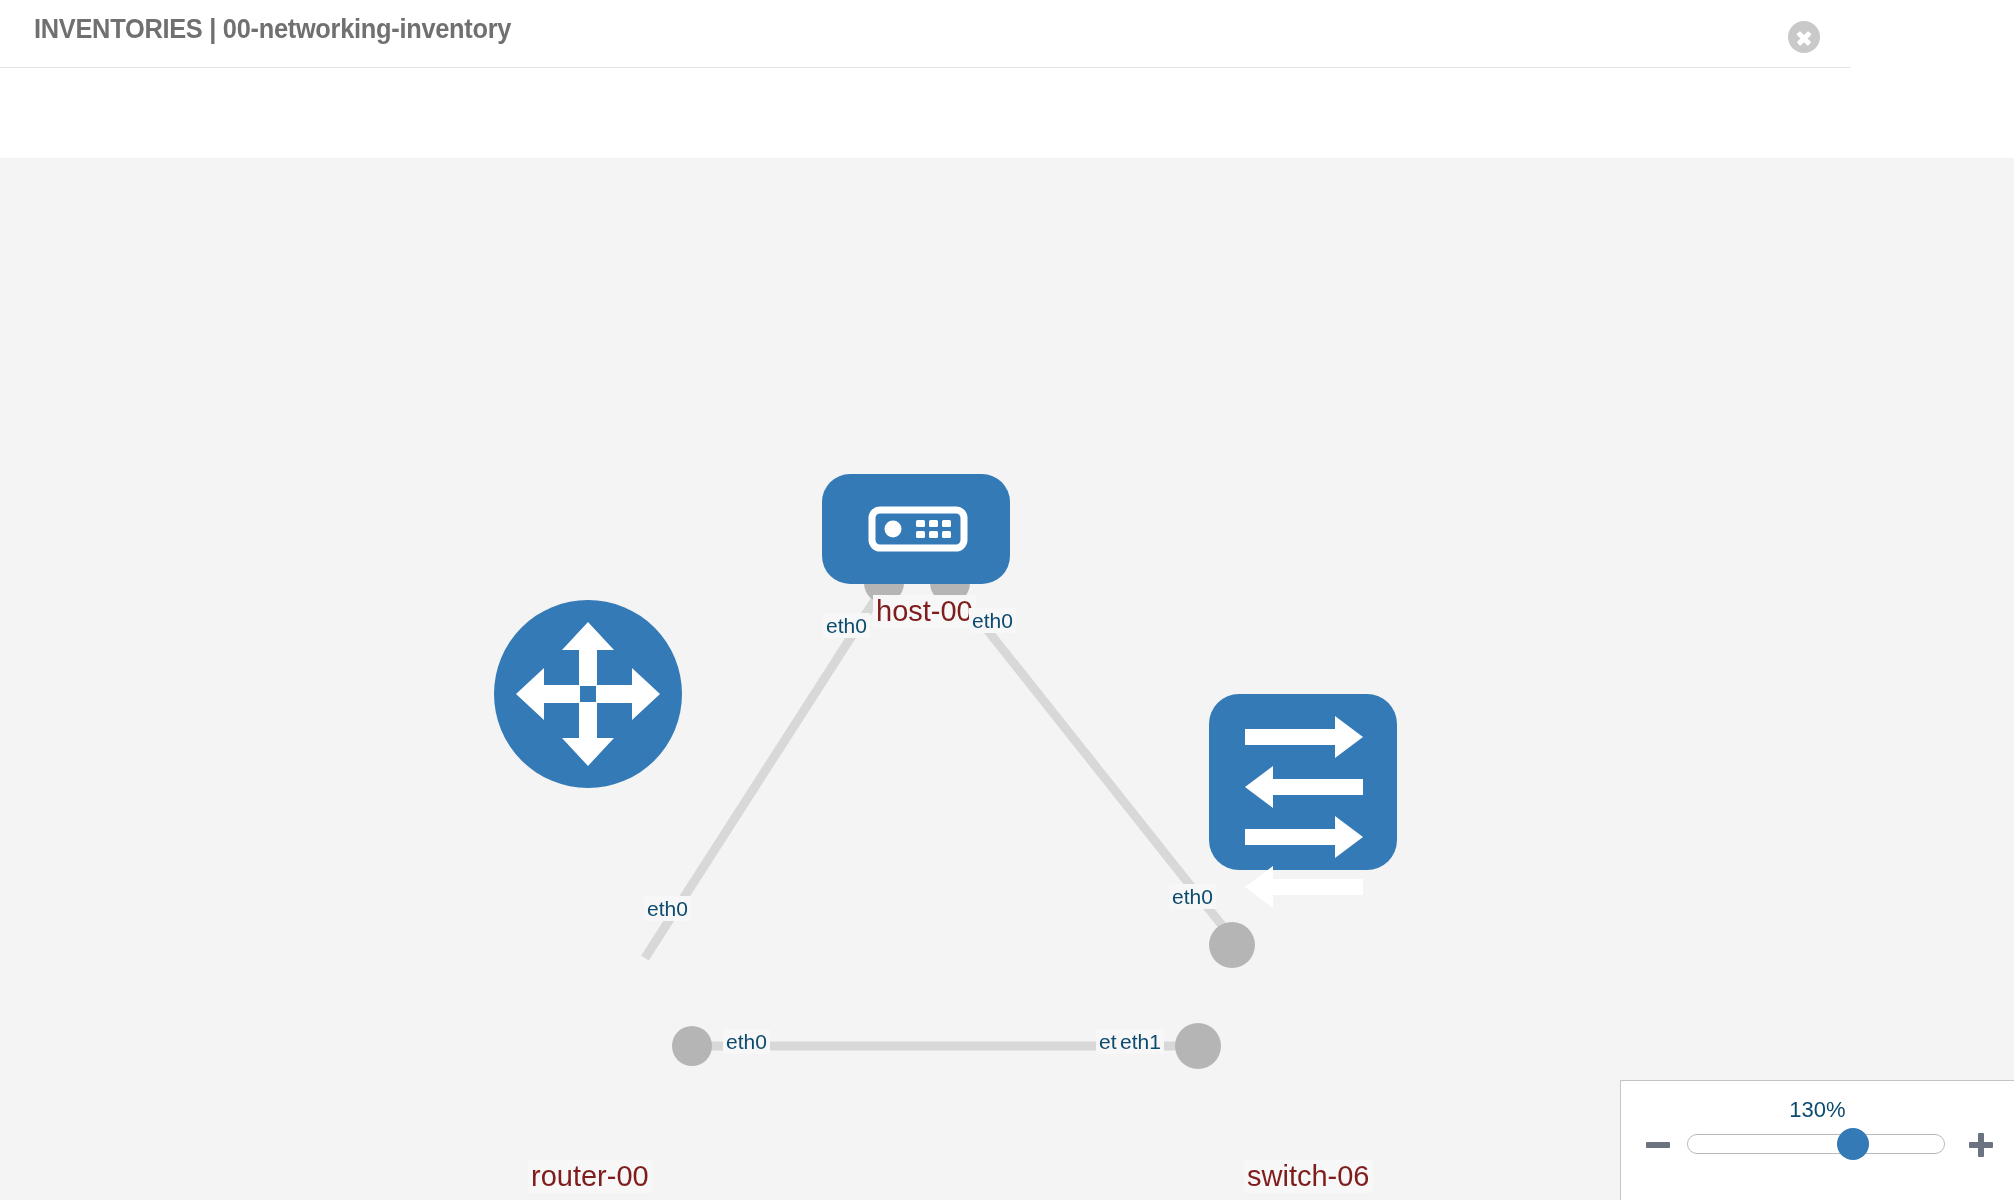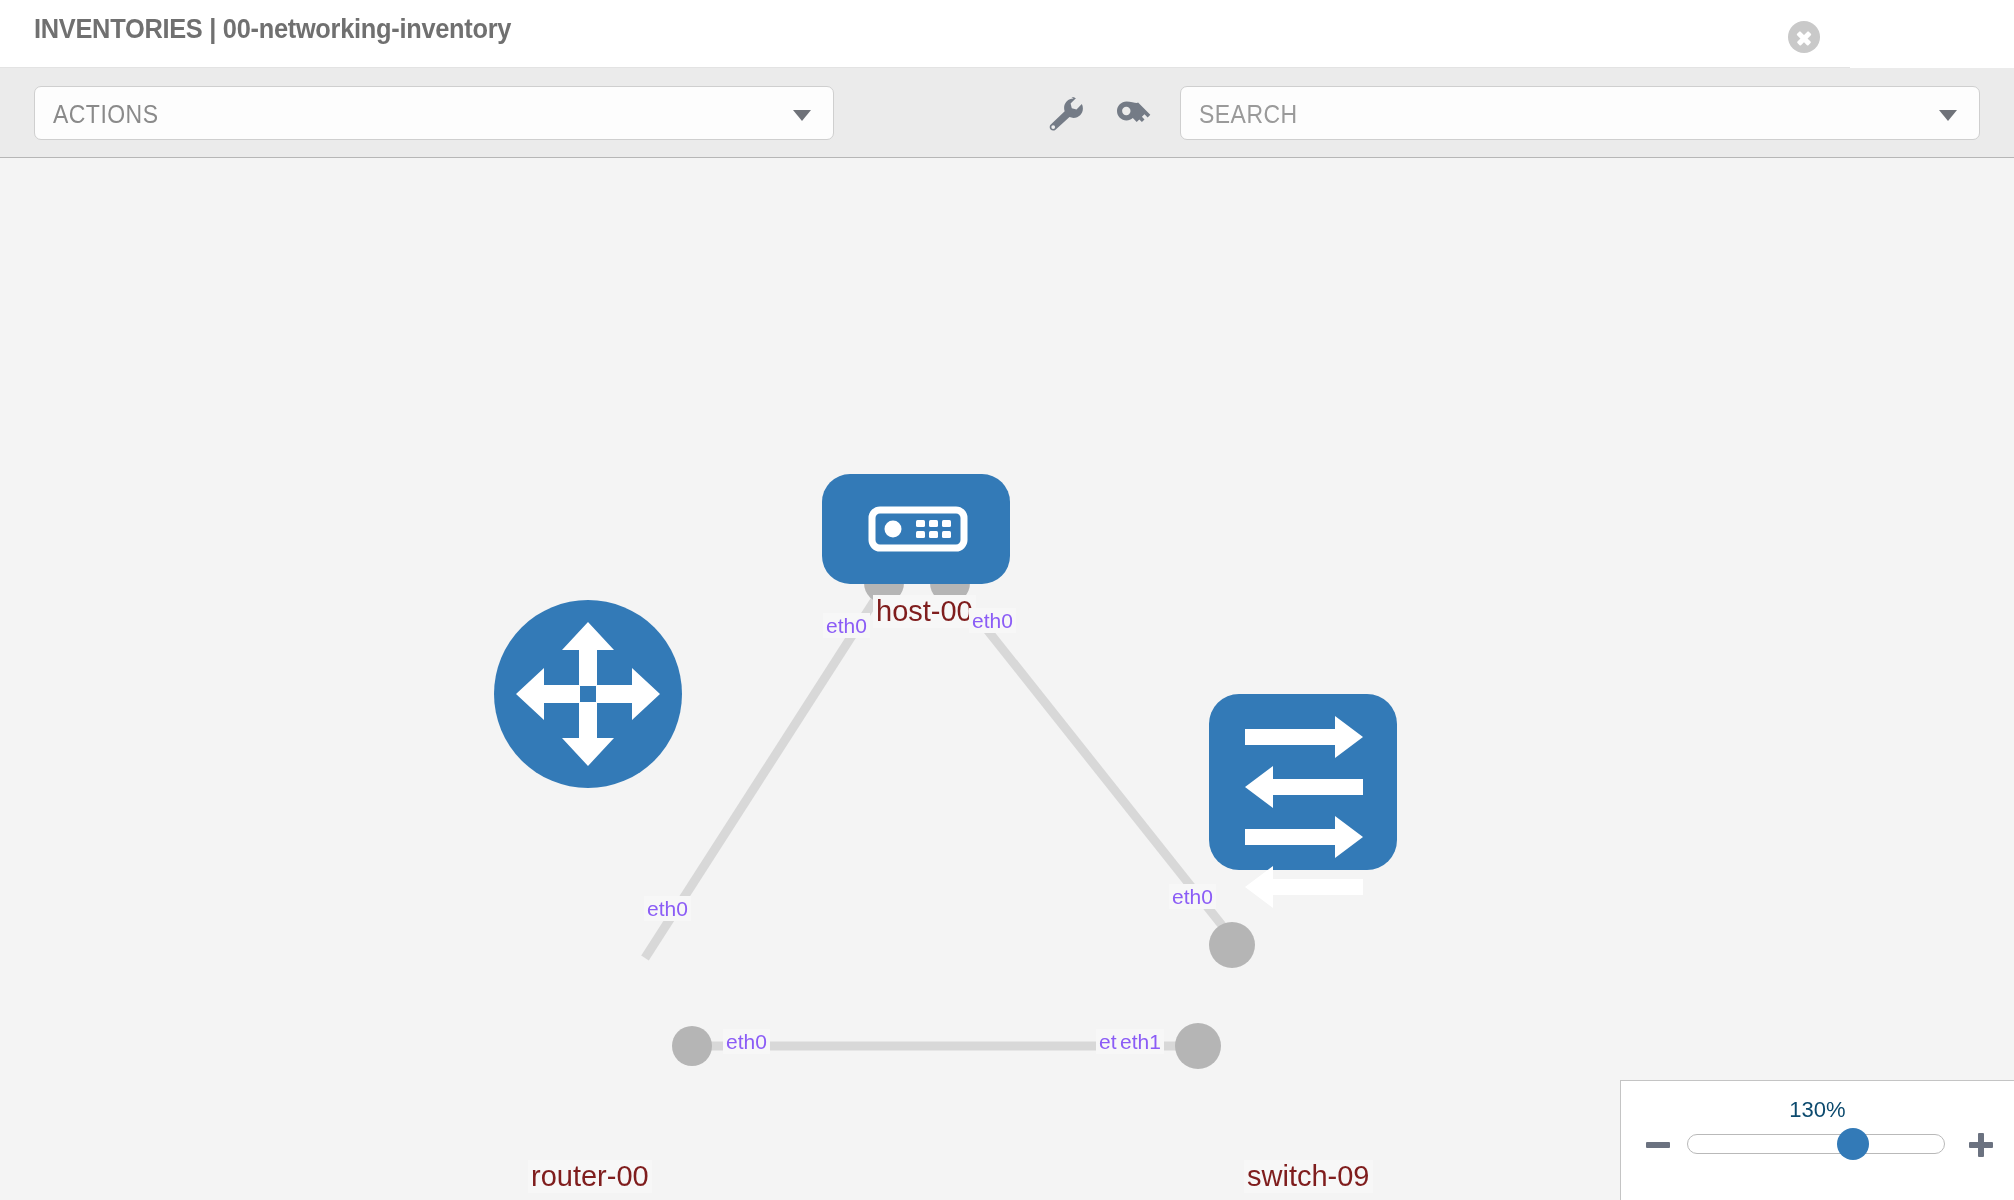--- a/index.html
+++ b/index.html
@@ -156,21 +156,21 @@
   
   .chip {
     position: absolute;
     background: #f7f7f7;
     color: #555555;
     white-space: nowrap;
     line-height: 1;
     padding: 2px 3px;
   }
   .node-label { font-size: 29px; color: #7f1d1d; }
-  .iface-label { font-size: 21px; color: #8b5cf6; }
+  .iface-label { font-size: 21px; color: #0c4a6e; }
 
   
   .zoom-panel {
     position: absolute;
     left: 1620px;
     top: 1080px;
     width: 394px;
     height: 120px;
     background: #ffffff;
     border: 1px solid #c4c4c4;
@@ -237,46 +237,20 @@
 </head>
 <body>
 
 <div id="app">
 
   <div class="header">
     <div class="header-title">INVENTORIES | 00-networking-inventory</div>
     <div class="close-icon"></div>
   </div>
 
-  <div class="toolbar">
-
-    <div class="actions-select">
-      <span class="actions-label">ACTIONS</span>
-      <span class="caret"></span>
-    </div>
-
-    <div class="tool-icon wrench-icon">
-      <svg width="44" height="44" viewBox="0 0 44 44">
-        <path d="M31.5 6.5c-5.2 0-9.4 4.2-9.4 9.4 0 1.2 0.2 2.3 0.6 3.3L8.8 32.6c-1.4 1.3-1.5 3.5-0.2 4.9 1.3 1.4 3.5 1.5 4.9 0.2l14-12.6c1.2 0.5 2.6 0.8 4 0.8 5.2 0 9.4-4.2 9.4-9.4 0-1.6-0.4-3.1-1.1-4.4l-5.3 5.3-4.7-1.2-1.2-4.7 5.3-5.3c-1.3-0.7-2.8-1.1-4.4-1.1z" fill="#747b86"></path>
-        <circle cx="11.2" cy="35.1" r="1.9" fill="#f0f0f0"></circle>
-      </svg>
-    </div>
-
-    <div class="tool-icon key-icon">
-      <svg width="44" height="44" viewBox="0 0 44 44">
-        <path d="M16.5 9.5c-5.2 0-9.5 4.3-9.5 9.5s4.3 9.5 9.5 9.5c2.4 0 4.6-0.9 6.3-2.4l3.9 3.9 2.6-2.6 2.6 2.6 2.6-2.6-2.6-2.6 2.6-2.6 3.2 3.2 2.6-2.6-12.2-12.2C26.4 11.8 21.9 9.5 16.5 9.5z" fill="#747b86"></path>
-        <circle cx="16.3" cy="19" r="4.2" fill="#ebebeb"></circle>
-      </svg>
-    </div>
-
-    <div class="search-box">
-      <span class="search-label">SEARCH</span>
-      <span class="caret"></span>
-    </div>
-  </div>
 
   <div class="canvas">
 
     <svg width="2014" height="1042">
 
       <g>
         <line x1="889" y1="420" x2="645" y2="800" stroke="#d8d8d8" stroke-width="9"></line>
       </g>
       <g>
         <line x1="946" y1="420" x2="1240" y2="790" stroke="#d8d8d8" stroke-width="9"></line>
@@ -329,21 +303,21 @@
 
           <path d="M1245 935 h90 v-13 l28 21 -28 21 v-13 h-90 z"></path>
 
           <path d="M1363 985 h-90 v-13 l-28 21 28 21 v-13 h90 z"></path>
         </g>
       </g>
     </svg>
 
     <div class="chip node-label" style="left:873px; top:437px;">host-00</div>
     <div class="chip node-label" style="left:528px; top:1002px;">router-00</div>
-    <div class="chip node-label" style="left:1244px; top:1002px;">switch-09</div>
+    <div class="chip node-label" style="left:1244px; top:1002px;">switch-06</div>
 
     <div class="chip iface-label" style="left:823px; top:455px;">eth0</div>
     <div class="chip iface-label" style="left:969px; top:450px;">eth0</div>
     <div class="chip iface-label" style="left:644px; top:738px;">eth0</div>
     <div class="chip iface-label" style="left:1169px; top:726px;">eth0</div>
     <div class="chip iface-label" style="left:723px; top:871px;">eth0</div>
     <div class="chip iface-label" style="left:1096px; top:871px;">eth</div>
     <div class="chip iface-label" style="left:1117px; top:871px;">eth1</div>
   </div>
 

